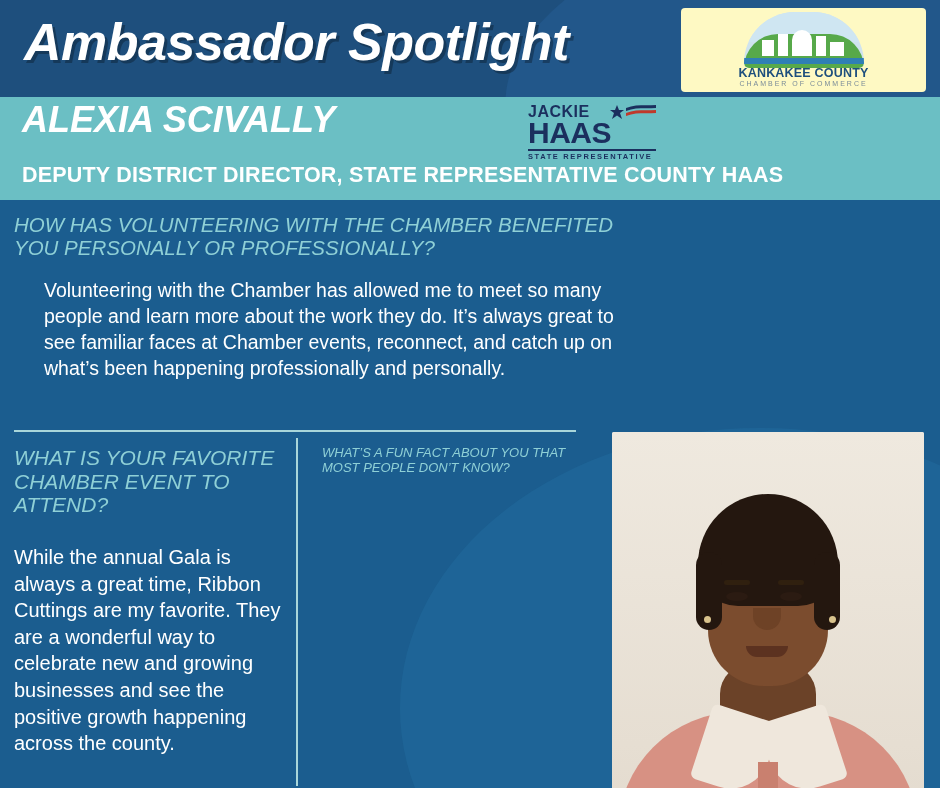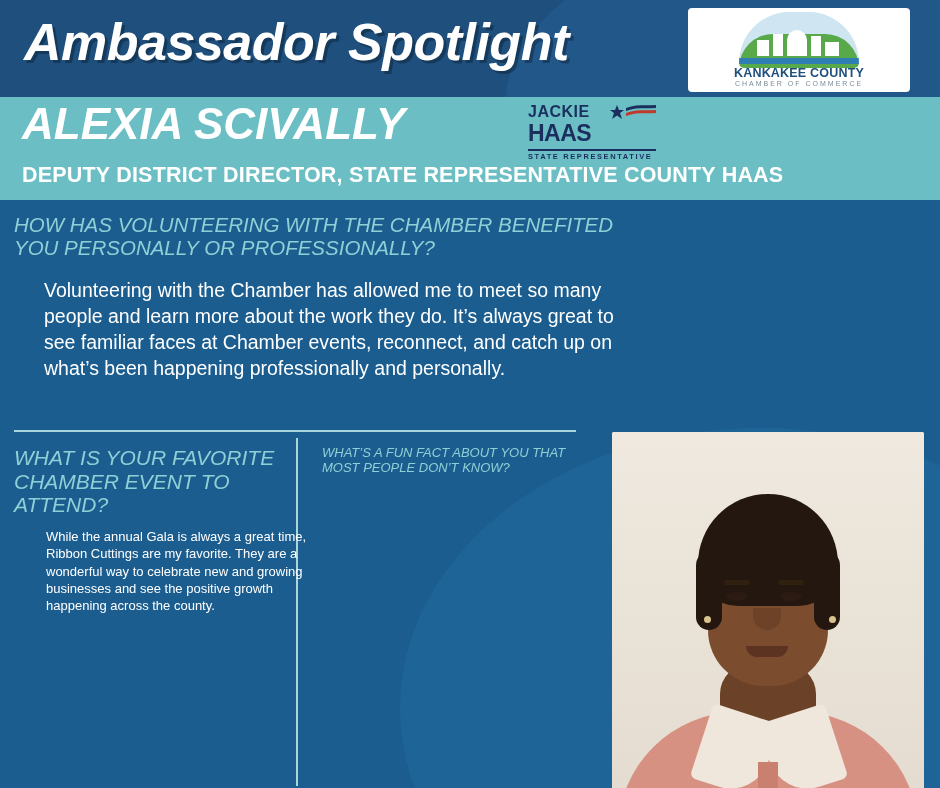--- a/index.html
+++ b/index.html
@@ -46,25 +46,25 @@
     font-style: italic;
     color: #ffffff;
     letter-spacing: -0.5px;
     text-shadow: 3px 3px 0 rgba(0,0,0,0.28);
     white-space: nowrap;
   }
 
   
   .chamber-logo {
     position: absolute;
-    right: 30px;
+    right: 14px;
     top: 8px;
-    width: 222px;
+    width: 245px;
     height: 84px;
-    background: #ffffff;
+    background: #fef9c3;
     border-radius: 4px;
     overflow: hidden;
   }
   .chamber-logo .arc {
     position: absolute;
     left: 50%;
     transform: translateX(-50%);
     top: 4px;
     width: 120px;
     height: 56px;
@@ -126,21 +126,21 @@
     position: absolute;
     left: 0; top: 97px;
     width: 940px;
     height: 103px;
     background: #6bbfc4;
   }
   .person-name {
     position: absolute;
     left: 22px;
     top: 2px;
-    font-size: 44px;
+    font-size: 36px;
     font-weight: bold;
     font-style: italic;
     color: #ffffff;
     letter-spacing: 0px;
     white-space: nowrap;
   }
   .person-role {
     position: absolute;
     left: 22px;
     top: 66px;
@@ -163,21 +163,21 @@
     position: absolute;
     left: 0; top: 0;
     font-size: 16px;
     font-weight: bold;
     color: #1b2f5e;
     letter-spacing: 0.5px;
   }
   .haas-haas {
     position: absolute;
     left: 0; top: 15px;
-    font-size: 23px;
+    font-size: 30px;
     font-weight: bold;
     color: #1b2f5e;
     line-height: 30px;
     letter-spacing: -0.5px;
   }
   .haas-flag {
     position: absolute;
     right: 0; top: 2px;
     width: 46px; height: 16px;
   }
@@ -243,21 +243,21 @@
   .divider-v {
     position: absolute;
     left: 296px;
     top: 238px;
     width: 2px;
     height: 348px;
     background: #a9d6da;
   }
 
   #q2 { left: 14px; top: 246px; width: 270px; font-size: 21px; }
-  #a2 { left: 14px; top: 328px; width: 272px; font-size: 13px; margin-left: 32px; }
+  #a2 { left: 14px; top: 344px; width: 272px; font-size: 20px; }
 
   #q3 { left: 322px; top: 246px; width: 280px; font-size: 13px; }
   #a3 { left: 322px; top: 338px; width: 278px; font-size: 19px; }
 
   
   .portrait {
     position: absolute;
     left: 612px;
     top: 232px;
     width: 312px;

